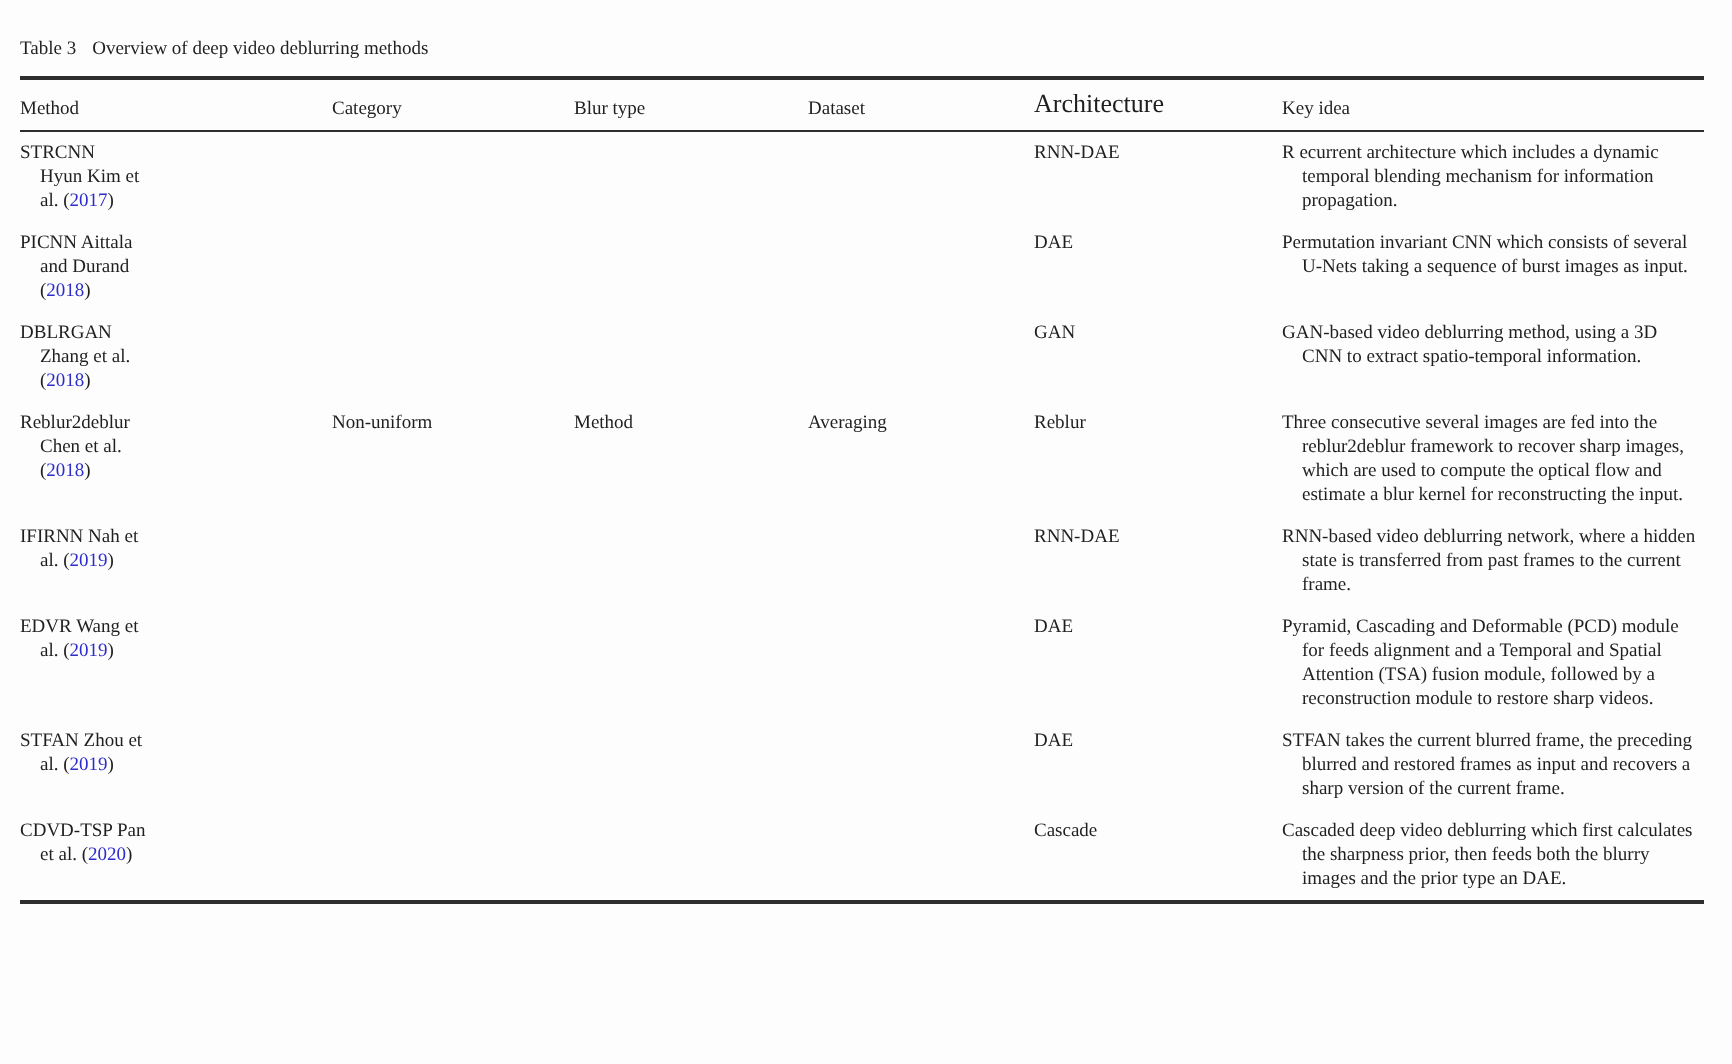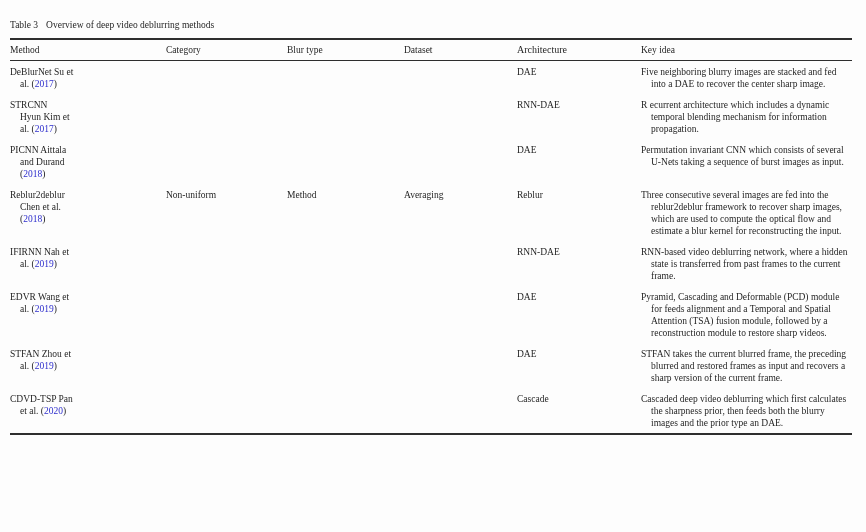--- a/index.html
+++ b/index.html
@@ -35,21 +35,21 @@
   col.c-arch { width: 124px; }
   col.c-key { width: 211px; }
   thead th {
     text-align: left;
     font-weight: normal;
     font-size: 9.5px;
     padding: 4px 2px 5px 0;
     border-bottom: 1px solid #2e2e2e;
     vertical-align: bottom;
   }
-  thead th.arch-header { font-size: 10px; }
+  thead th.arch-header { font-size: 13px; }
   tbody td {
     vertical-align: top;
     padding: 5px 2px 4px 0;
     line-height: 12px;
   }
   .method-block {
     max-width: 92px;
     white-space: pre-line;
     padding-left: 10px;
     text-indent: -10px;
@@ -82,33 +82,20 @@
       <th>Category</th>
       <th>Blur type</th>
       <th>Dataset</th>
       <th class="arch-header">Architecture</th>
       <th>Key idea</th>
     </tr>
   </thead>
   <tbody>
     <tr>
       <td>
-          <div class="method-block"><span>DeBlurNet Su et
-al. (</span><span class="year-link">2017</span><span>)</span></div>
-        </td>
-      <td></td>
-      <td></td>
-      <td></td>
-      <td>DAE</td>
-      <td>
-          <div class="keyidea-block">Five neighboring blurry images are stacked and fed into a DAE to recover the center sharp image.</div>
-        </td>
-    </tr>
-    <tr>
-      <td>
           <div class="method-block"><span>STRCNN
 Hyun Kim et
 al. (</span><span class="year-link">2017</span><span>)</span></div>
         </td>
       <td></td>
       <td></td>
       <td></td>
       <td>RNN-DAE</td>
       <td>
           <div class="keyidea-block">R ecurrent architecture which includes a dynamic temporal blending mechanism for information propagation.</div>
@@ -119,20 +106,34 @@
           <div class="method-block"><span>PICNN Aittala
 and Durand
 (</span><span class="year-link">2018</span><span>)</span></div>
         </td>
       <td></td>
       <td></td>
       <td></td>
       <td>DAE</td>
       <td>
           <div class="keyidea-block">Permutation invariant CNN which consists of several U-Nets taking a sequence of burst images as input.</div>
+        </td>
+    </tr>
+    <tr>
+      <td>
+          <div class="method-block"><span>DBLRGAN
+Zhang et al.
+(</span><span class="year-link">2018</span><span>)</span></div>
+        </td>
+      <td></td>
+      <td></td>
+      <td></td>
+      <td>GAN</td>
+      <td>
+          <div class="keyidea-block">GAN-based video deblurring method, using a 3D CNN to extract spatio-temporal information.</div>
         </td>
     </tr>
     <tr>
       <td>
           <div class="method-block"><span>Reblur2deblur
 Chen et al.
 (</span><span class="year-link">2018</span><span>)</span></div>
         </td>
       <td>Non-uniform</td>
       <td>Method</td>

